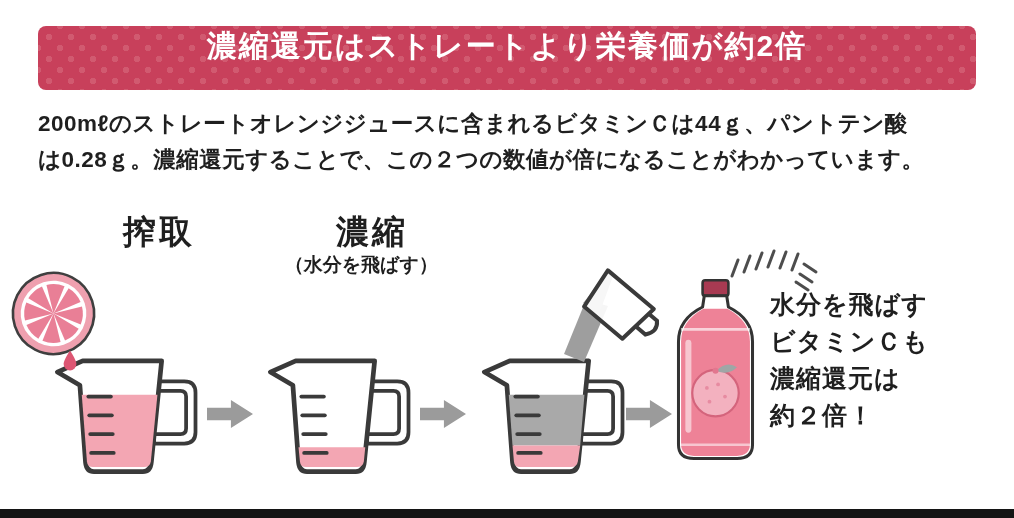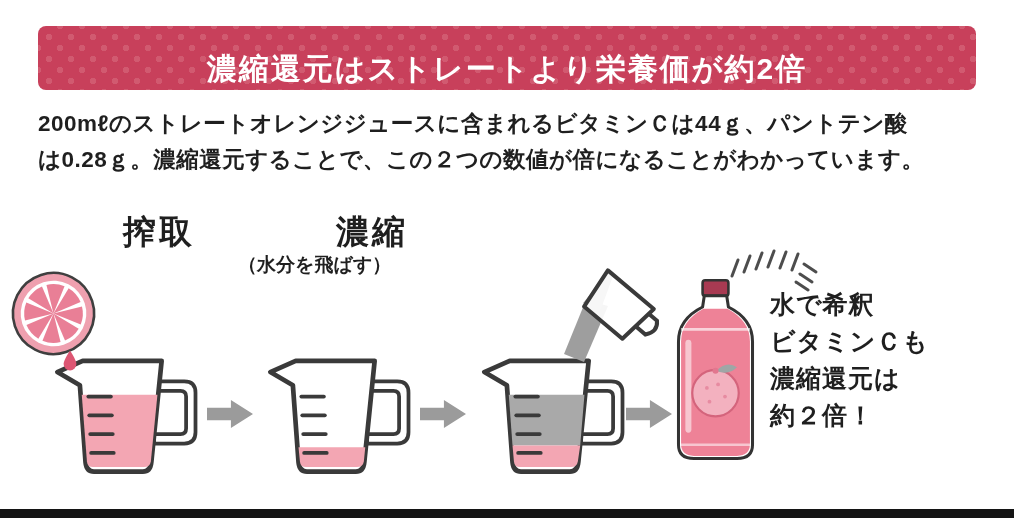--- a/index.html
+++ b/index.html
@@ -6,28 +6,28 @@
   .page{
     position:relative;width:1014px;height:518px;overflow:hidden;background:#fff;
     font-family:"Liberation Sans","DejaVu Sans",sans-serif;color:#1f1f1f;
   }
   
   .banner{
     position:absolute;left:38px;top:26px;width:938px;height:64px;border-radius:8px;
     background-color:#c8405b;
     background-image:radial-gradient(#d15a70 3px, transparent 3.4px),radial-gradient(#d15a70 3px, transparent 3.4px);
     background-size:22px 22px;background-position:0 0,11px 11px;
-    display:flex;align-items:flex-end;justify-content:center;
+    display:flex;align-items:flex-start;justify-content:center;
   }
   .banner span{color:#fff;font-size:30px;font-weight:800;letter-spacing:2px;}
   
   .intro{position:absolute;left:38px;top:106px;width:950px;font-size:22.5px;font-weight:700;line-height:36px;letter-spacing:.5px;}
   
   .stage-label{position:absolute;top:210px;width:150px;text-align:right;font-size:33px;font-weight:800;letter-spacing:3px;}
-  .stage-sublabel{position:absolute;top:252px;text-align:left;font-size:19px;font-weight:700;}
+  .stage-sublabel{position:absolute;top:252px;text-align:right;font-size:19px;font-weight:700;}
   
   .abs{position:absolute;}
   
   .arrow{
     position:absolute;width:46px;height:28px;background:#9b9b9b;
     clip-path:polygon(0% 28%,52% 28%,52% 0%,100% 50%,52% 100%,52% 72%,0% 72%);
   }
   
   .callout{position:absolute;left:770px;top:286px;font-size:25px;font-weight:800;line-height:37px;letter-spacing:1px;}
   
@@ -149,20 +149,20 @@
         <line x1="42" y1="33" x2="48" y2="17"></line>
       <line x1="54" y1="34" x2="60" y2="18"></line>
         <line x1="66" y1="36" x2="72" y2="20"></line>
       <line x1="78" y1="30" x2="90" y2="38"></line>
         <line x1="74" y1="40" x2="86" y2="48"></line>
       <line x1="70" y1="48" x2="82" y2="56"></line>
     </g>
   </svg>
 
   <div class="callout">
-    <div>水で希釈</div>
+    <div>水分を飛ばす</div>
     <div>ビタミンＣも</div>
     <div>濃縮還元は</div>
     <div>約２倍！</div>
   </div>
 
   <div class="footer-bar"></div>
 </div>
 
 </body></html>

